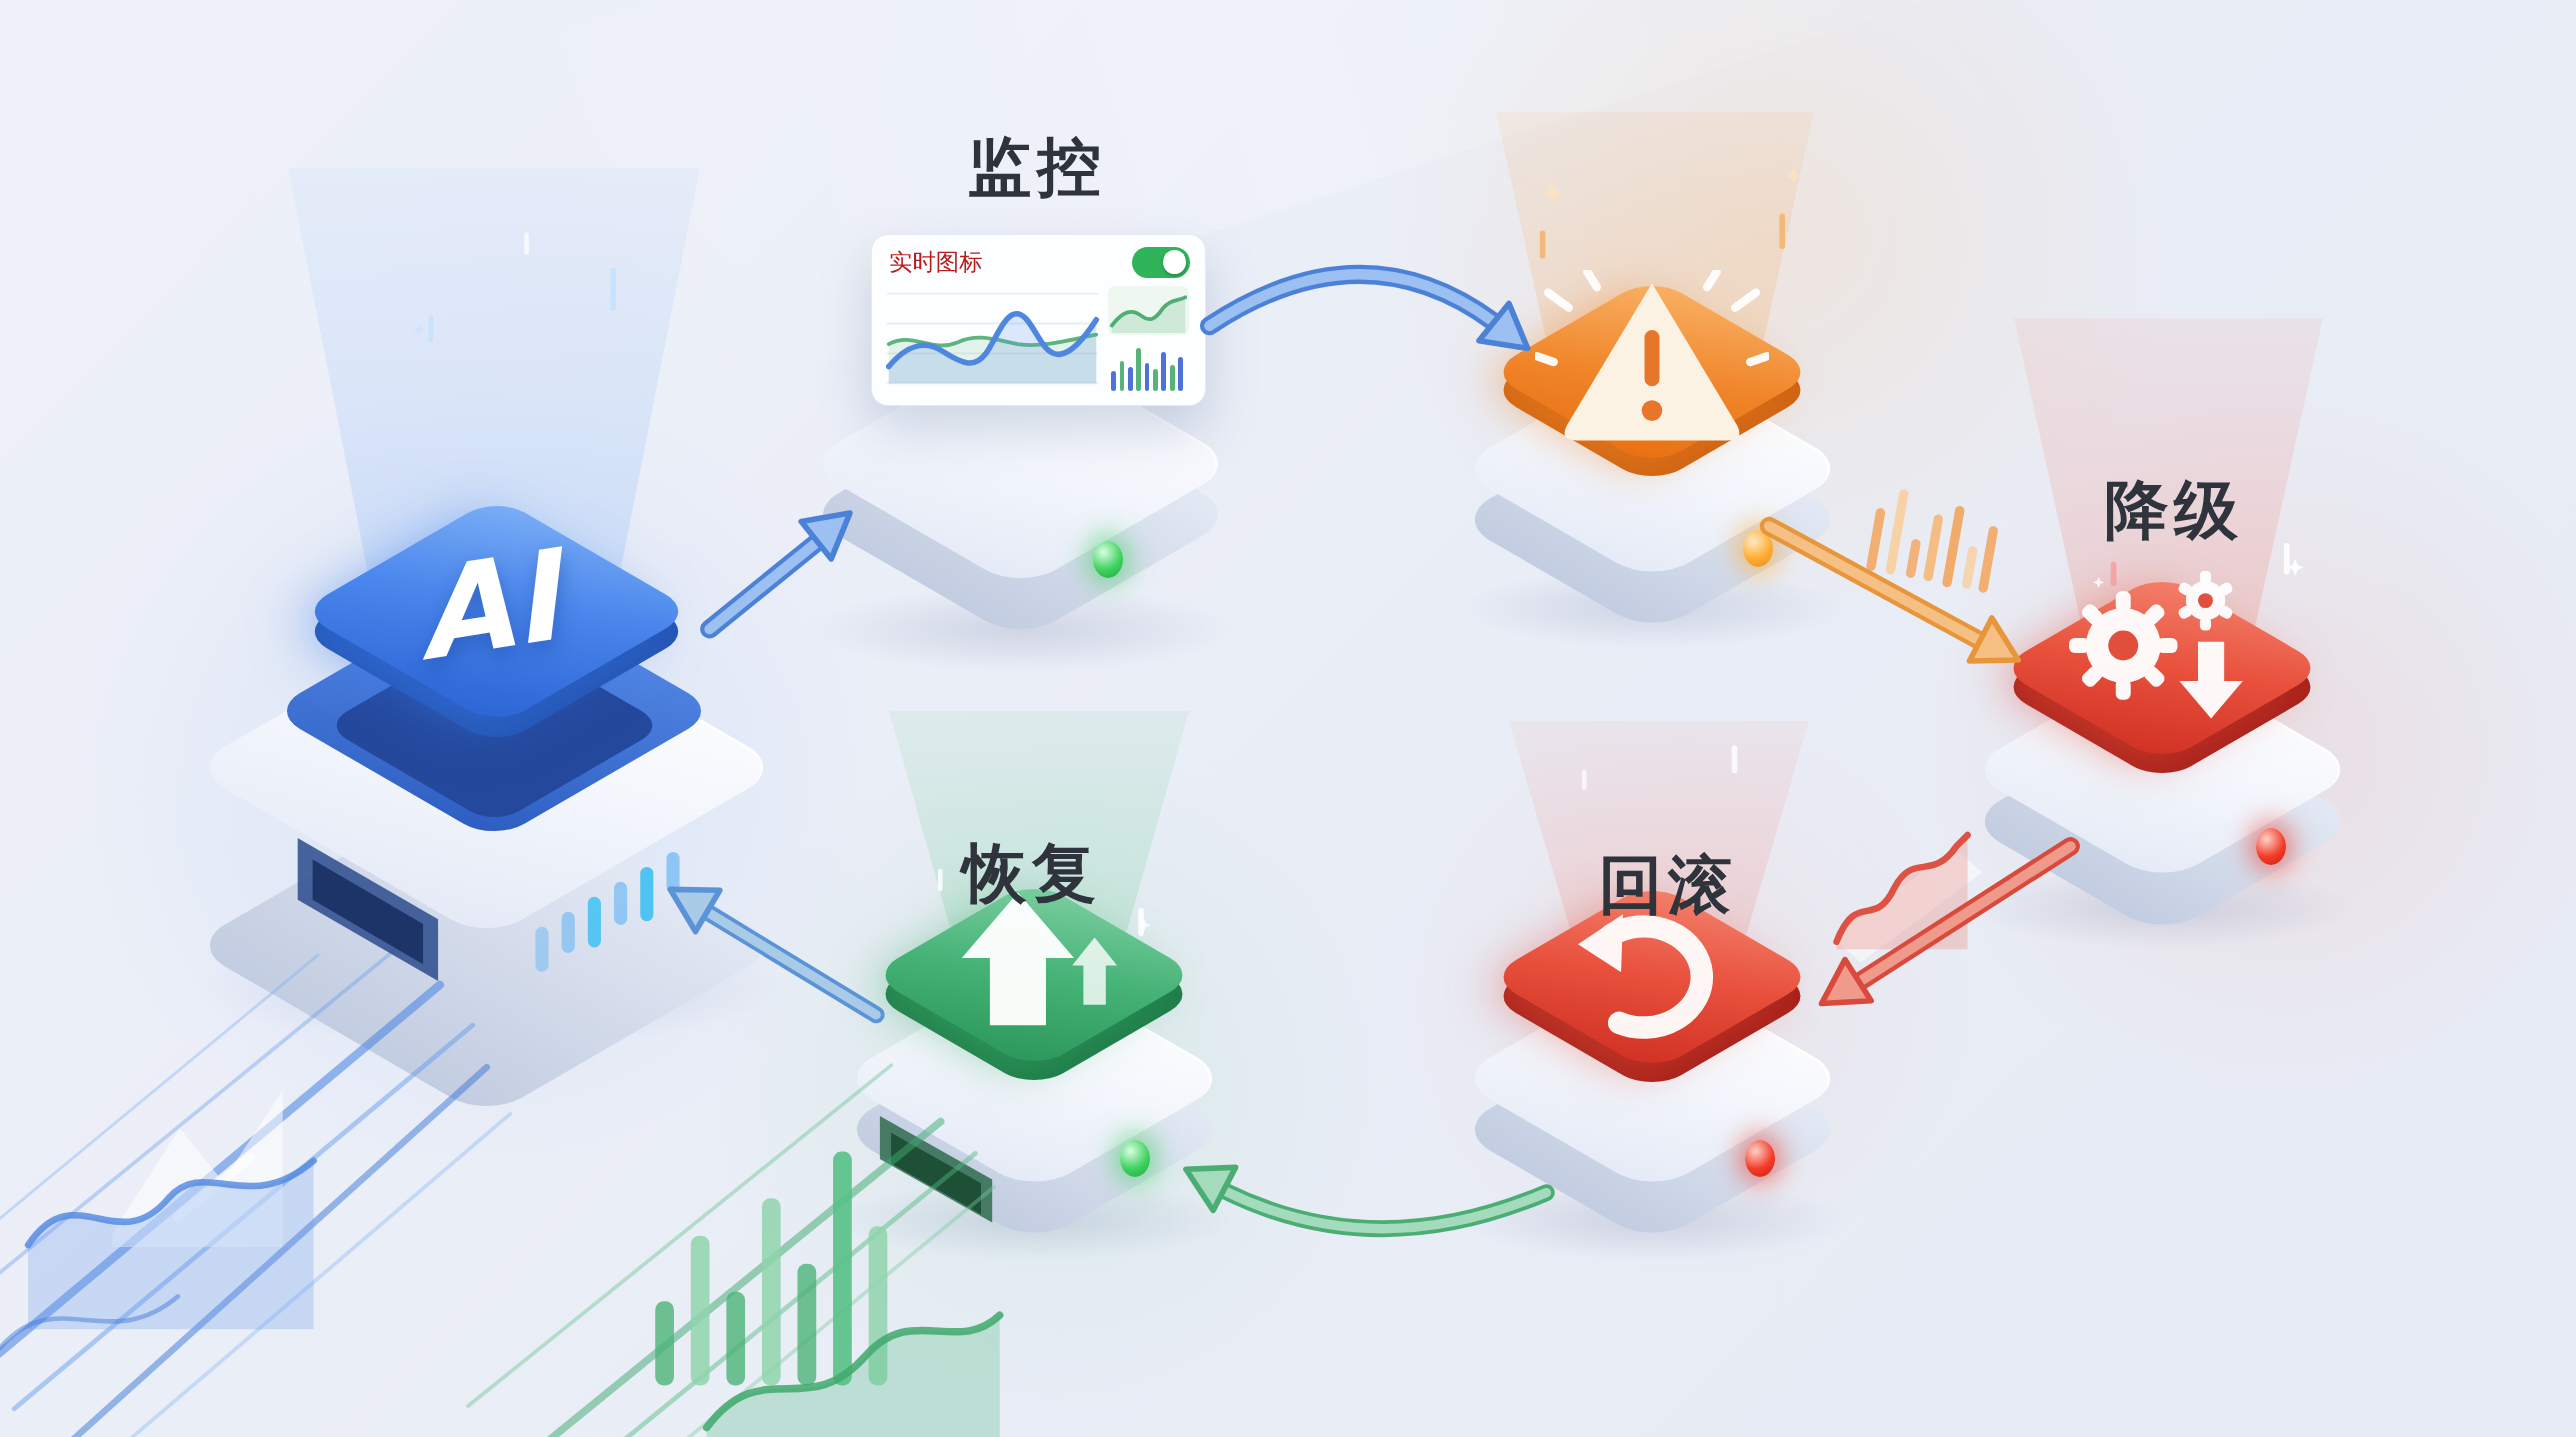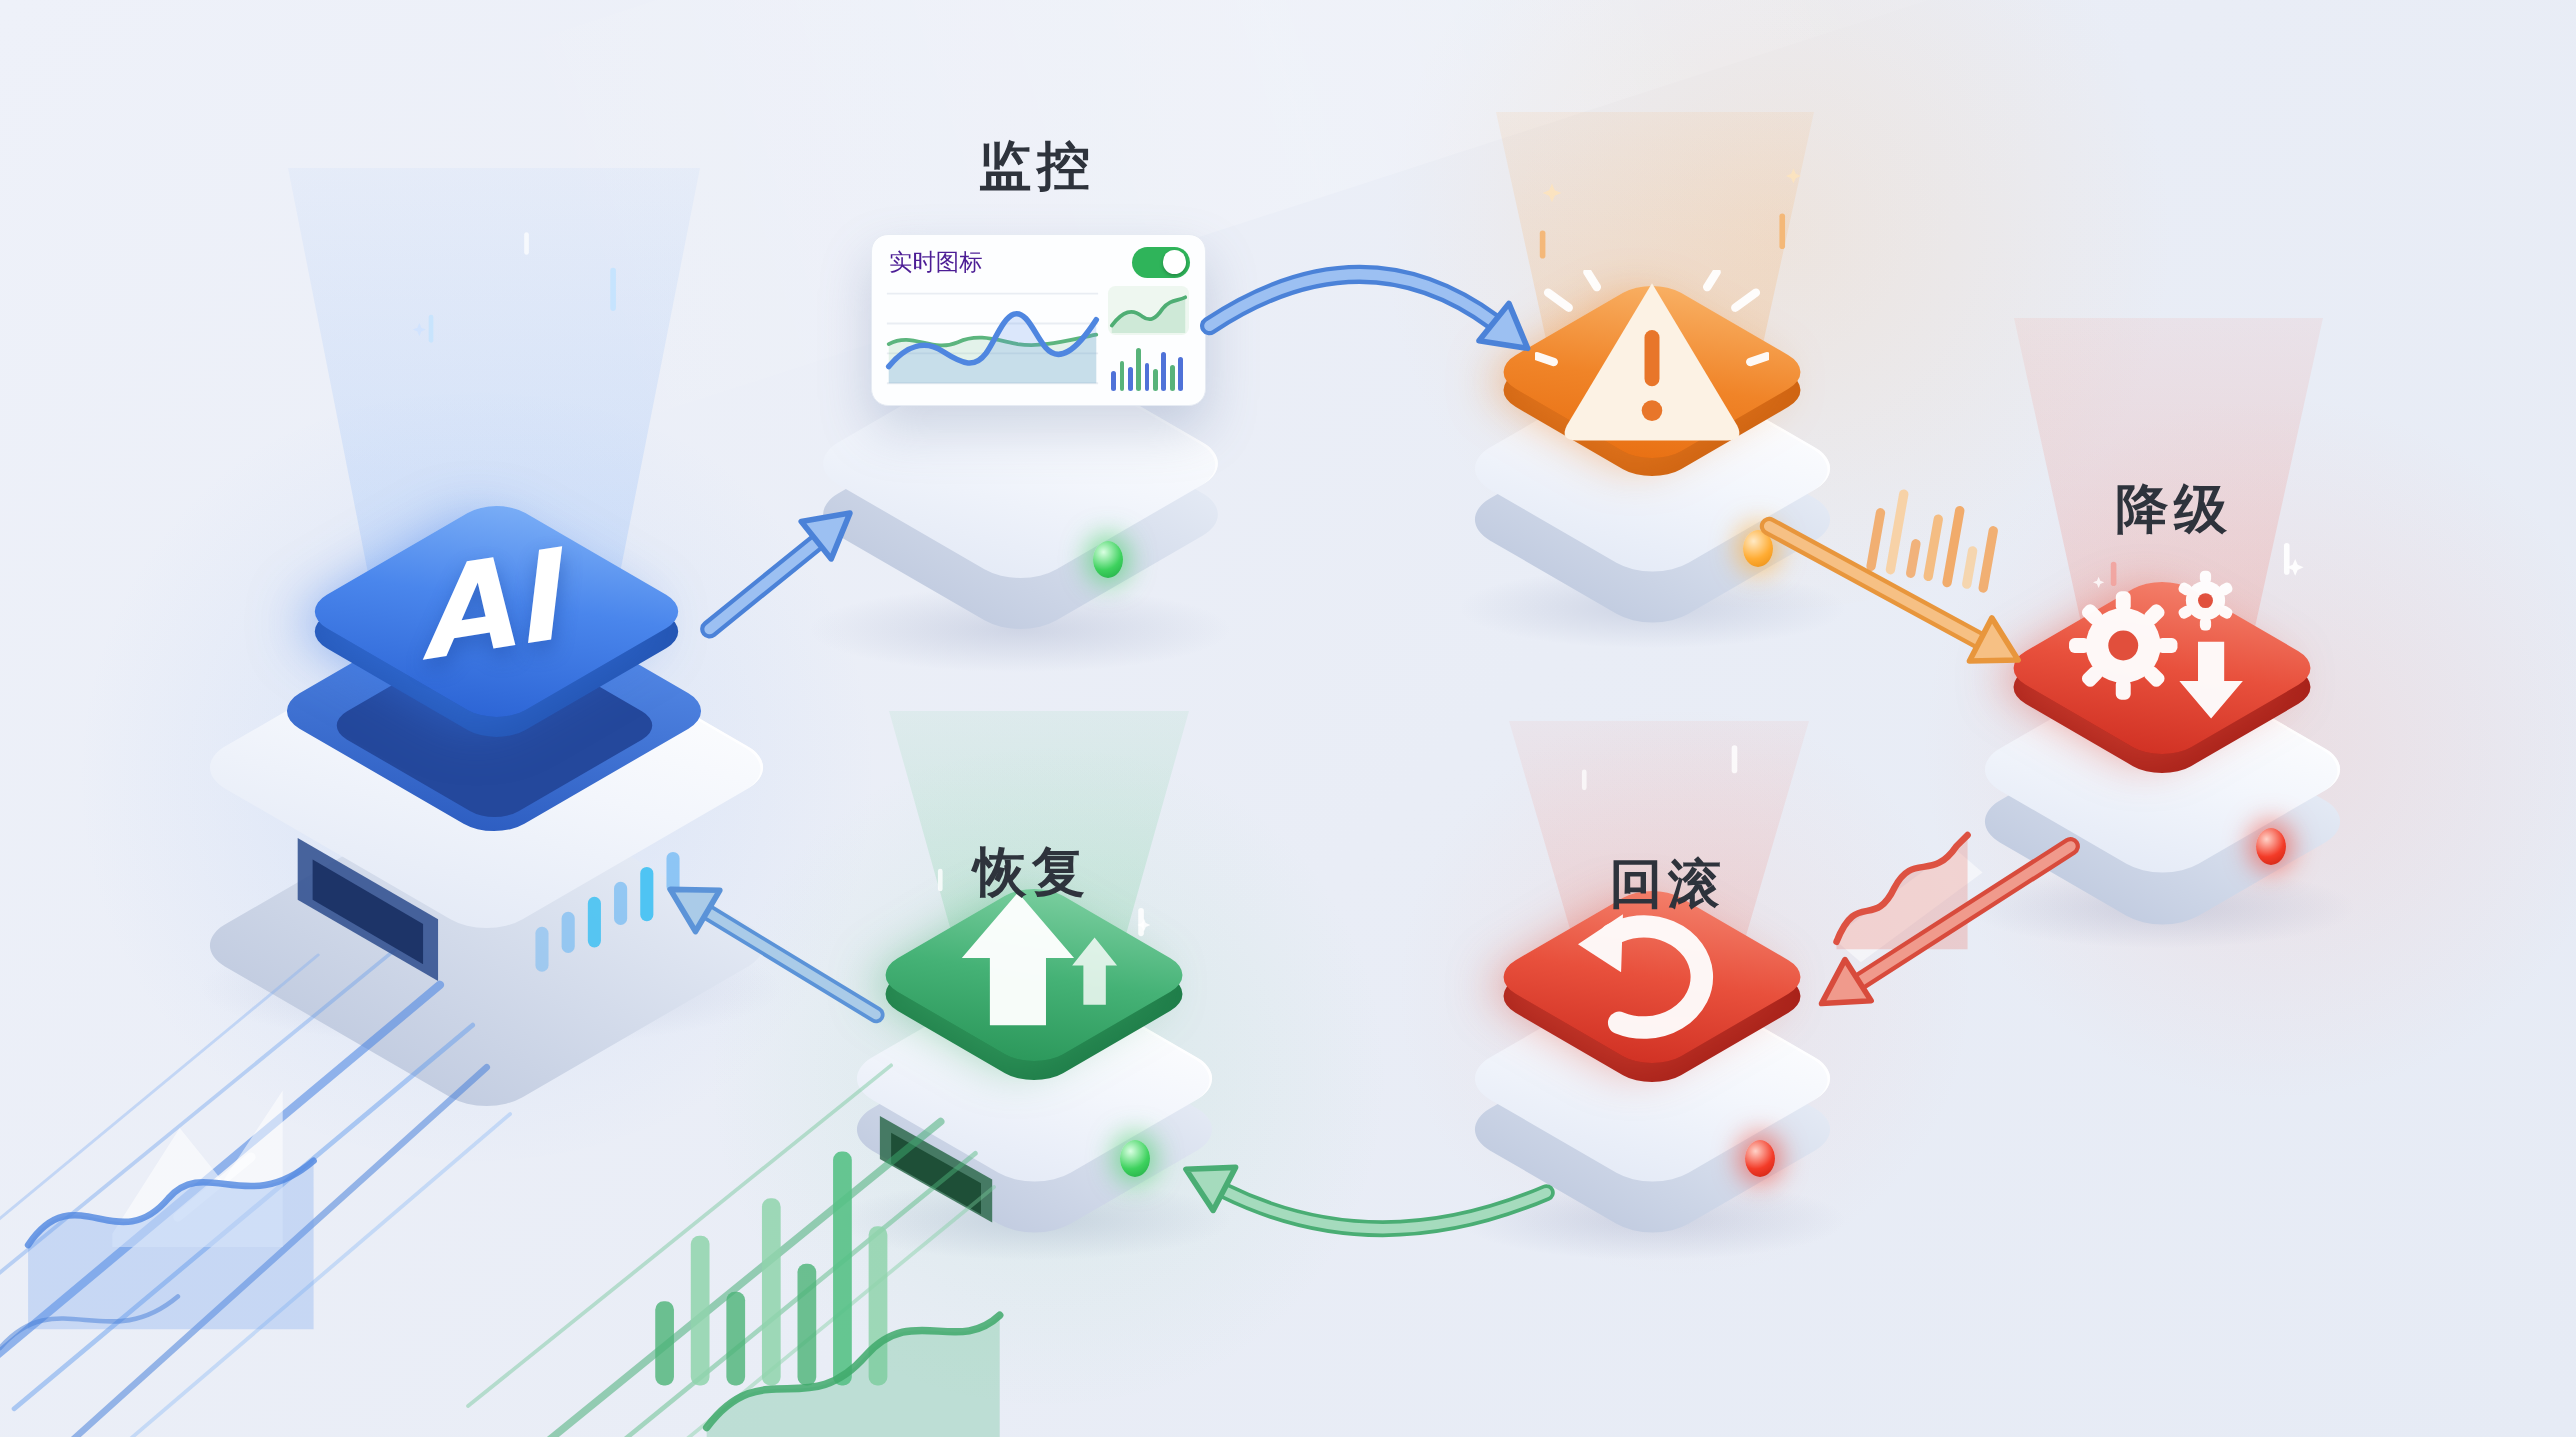--- a/index.html
+++ b/index.html
@@ -13,30 +13,30 @@
   
   .dia{position:absolute;transform:scaleY(.58) rotate(45deg);transform-origin:center;}
   .base-side{background:linear-gradient(180deg,#e3e9f4 0%,#c3cde1 100%);border-radius:51px;}
   .base-face{background:linear-gradient(160deg,#ffffff 0%,#f3f6fc 50%,#e4eaf6 100%);border-radius:51px;
              box-shadow:0 3.7px 0 rgba(255,255,255,.8) inset;}
   .chip-side{border-radius:41px;}
   .chip-face{border-radius:41px;}
   .beam{position:absolute;clip-path:polygon(0% 0%,100% 0%,78% 100%,22% 100%);pointer-events:none;}
   .shadow{position:absolute;border-radius:50%;background:radial-gradient(ellipse at center,rgba(96,112,158,.20) 0%,rgba(96,112,158,0) 68%);}
   .led{position:absolute;width:30px;height:37px;border-radius:50%;}
-  .nlabel{position:absolute;transform:translate(-50%,-50%);font-size:53px;font-weight:700;color:#2e333c;letter-spacing:5.6px;white-space:nowrap;}
+  .nlabel{position:absolute;transform:translate(-50%,-50%);font-size:64px;font-weight:700;color:#2e333c;letter-spacing:5.6px;white-space:nowrap;}
   .icon-abs{position:absolute;}
   .ai-text{position:absolute;transform:translate(-50%,-54%) rotate(-9deg) skewX(-5deg);
     font-size:124px;font-weight:bold;font-style:italic;color:#ffffff;
     text-shadow:0 9.4px 20.6px rgba(26,70,160,.45);}
   
   .card{position:absolute;left:871px;top:234px;width:333px;height:170px;background:#fdfeff;
         border:1.9px solid #e6ebf3;border-radius:17px;box-shadow:0 24px 51px rgba(98,118,162,.28);}
   .card-head{display:flex;justify-content:space-between;align-items:center;padding:11.2px 15px 0 17px;}
-  .card-title{font-size:23.4px;color:#4c1d95;font-weight:500;}
+  .card-title{font-size:23.4px;color:#b91c1c;font-weight:500;}
   .toggle{width:58px;height:31px;border-radius:16px;background:#2fb45a;position:relative;display:inline-block;}
   .toggle .knob{position:absolute;right:3.7px;top:3.7px;width:23.4px;height:23.4px;border-radius:50%;background:#fff;box-shadow:0 1.9px 3.7px rgba(0,0,0,.25);}
   .card-body{display:flex;gap:7.5px;padding:7.5px 11.2px 0 13px;}
   .side-col{display:flex;flex-direction:column;gap:7.5px;}
   .spark-box{background:#eef7f0;border-radius:7.5px;}
   .card-bars{display:flex;align-items:flex-end;gap:3.7px;height:49px;padding:0 3.7px;}
   .card-bars i{width:4.7px;border-radius:2.8px;display:inline-block;}
   svg{display:block;}
   .overlay{position:absolute;left:0;top:0;pointer-events:none;}
 </style>

